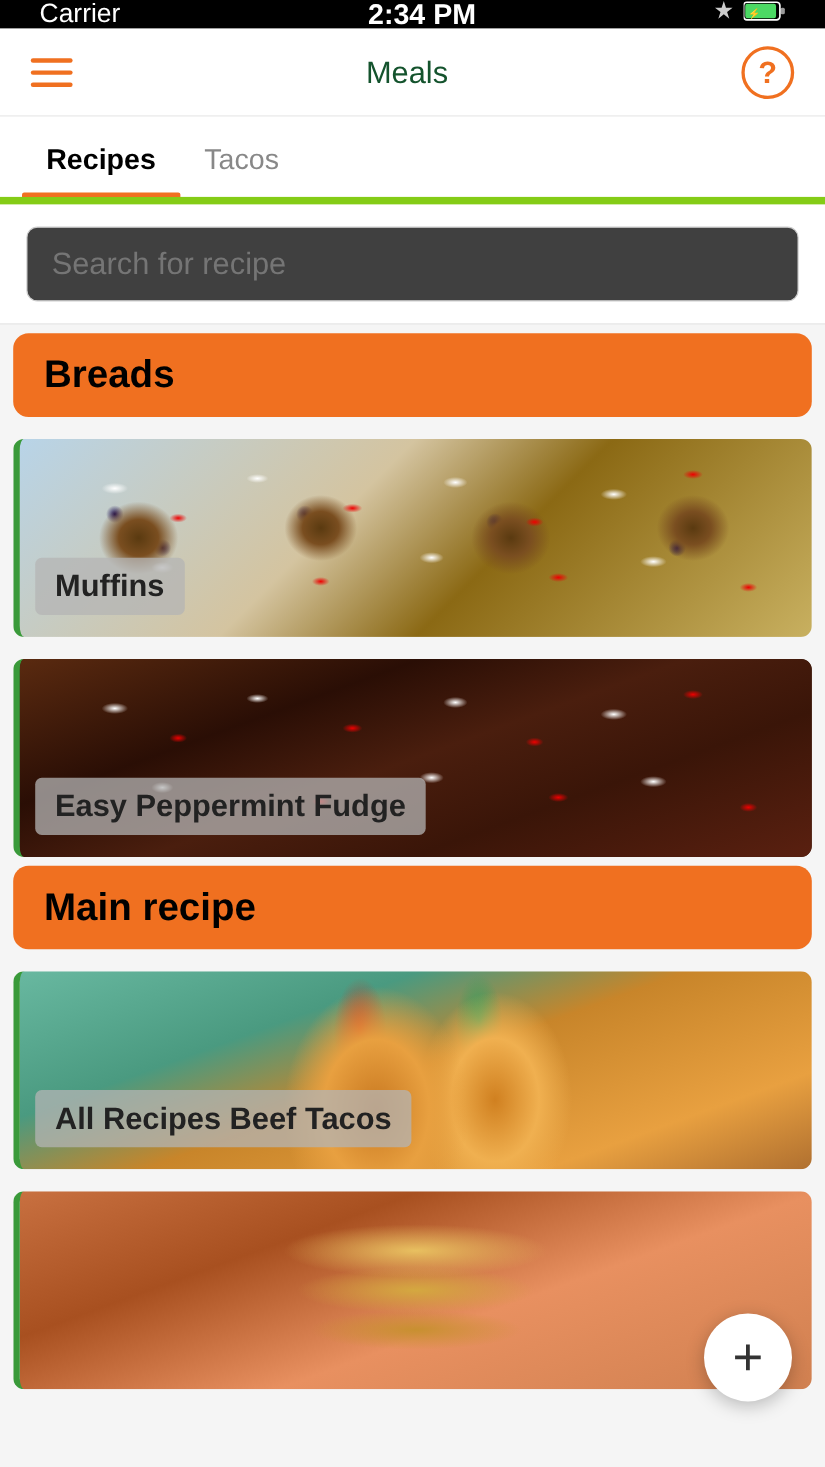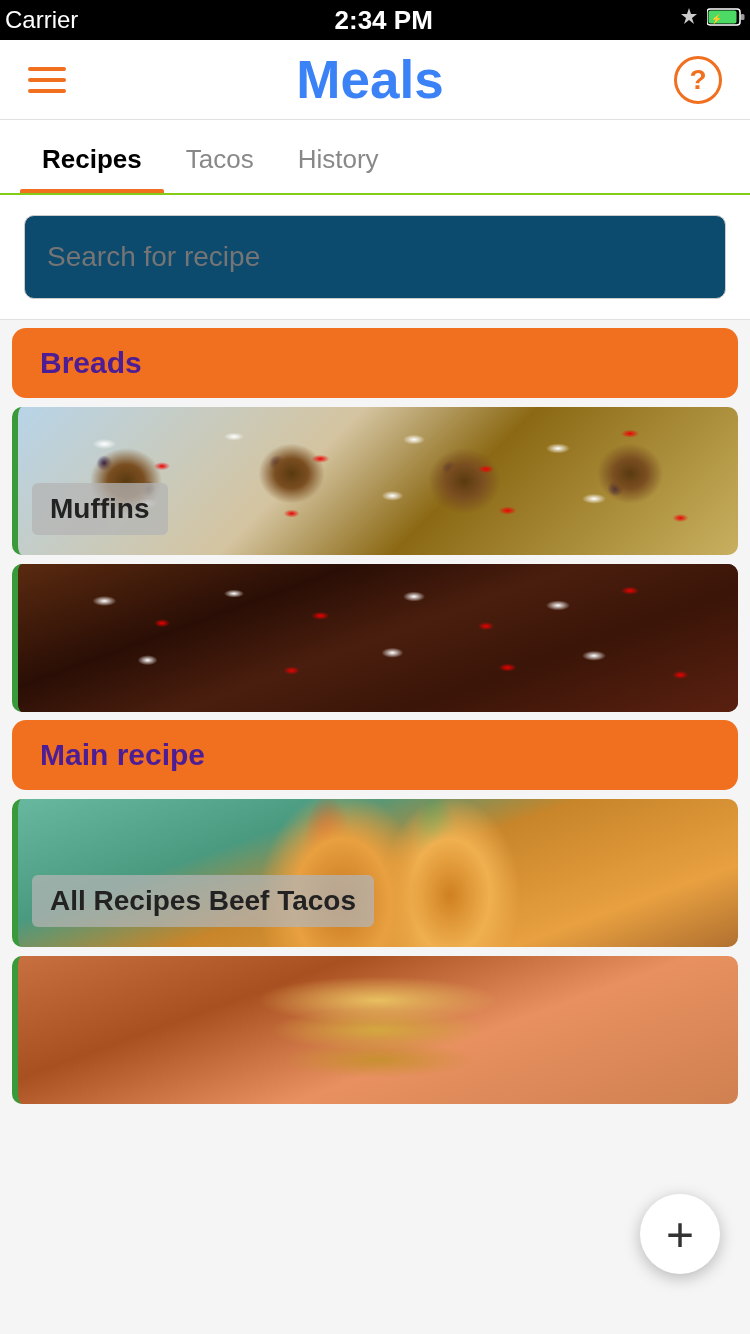--- a/index.html
+++ b/index.html
@@ -8,25 +8,25 @@
       width: 750px;
       min-height: 1334px;
       font-family: -apple-system, 'Helvetica Neue', Arial, sans-serif;
       background: #f5f5f5;
       overflow-x: hidden;
     }
 
     
     .status-bar {
       background: #000;
-      height: 40px;
+      height: 26px;
       display: flex;
       align-items: center;
       justify-content: space-between;
-      padding: 0 5px;
+      padding: 0 36px;
       color: #fff;
       font-size: 24px;
       font-weight: 500;
     }
     .status-left { display: flex; align-items: center; gap: 10px; }
     .status-center { font-size: 26px; font-weight: 700; }
     .status-right { display: flex; align-items: center; gap: 8px; }
 
     
     .header {
@@ -45,43 +45,43 @@
       cursor: pointer;
     }
     .hamburger-icon span {
       display: block;
       width: 38px;
       height: 4px;
       background: #F07020;
       border-radius: 2px;
     }
     .header-title {
-      font-size: 53px;
-      font-weight: 700;
-      color: #3b82f6;
+      font-size: 28px;
+      font-weight: 400;
+      color: #14532d;
     }
     .help-btn {
       width: 48px;
       height: 48px;
       border-radius: 50%;
       border: 3px solid #F07020;
       display: flex;
       align-items: center;
       justify-content: center;
       color: #F07020;
       font-size: 28px;
       font-weight: bold;
       cursor: pointer;
     }
 
     
     .tabs {
       background: #fff;
       display: flex;
-      border-bottom: 2px solid #84cc16;
+      border-bottom: 7px solid #84cc16;
       padding: 0 20px;
     }
     .tab {
       padding: 24px 22px 18px;
       font-size: 26px;
       color: #888;
       cursor: pointer;
       position: relative;
       white-space: nowrap;
     }
@@ -101,56 +101,56 @@
     }
 
     
     .search-container {
       background: #fff;
       padding: 20px 24px;
       border-bottom: 1px solid #e0e0e0;
     }
     .search-input {
       width: 100%;
-      height: 84px;
+      height: 68px;
       border: 1.5px solid #ccc;
       border-radius: 10px;
       padding: 0 22px;
       font-size: 28px;
       color: #aaa;
-      background: #0c4a6e;
+      background: #404040;
       outline: none;
     }
 
     
     .content {
       background: #f5f5f5;
     }
 
     
     .category-header {
       background: #F07020;
       margin: 0;
       padding: 18px 28px;
       border-radius: 14px;
       margin: 8px 12px;
     }
     .category-header-text {
-      color: #4c1d95;
-      font-size: 30px;
+      color: #000000;
+      font-size: 35px;
       font-weight: 700;
     }
 
     
     .recipe-card {
-      margin: 9px 12px 8px;
+      margin: 20px 12px 8px;
       border-radius: 10px;
       overflow: hidden;
       position: relative;
-      height: 148px;
+      height: 180px;
       background: #ccc;
       border-left: 6px solid #3a9a3a;
       text-decoration: underline;
     }
     .recipe-label {
       position: absolute;
       bottom: 20px;
       left: 14px;
       background: rgba(180,180,180,0.75);
       padding: 10px 18px;
@@ -323,43 +323,41 @@
   <div class="help-btn">?</div>
 </div>
 
 <div class="tabs">
   <div class="tab active">
     <span>Recipes</span>
   </div>
   <div class="tab">
     <span>Tacos</span>
   </div>
-  <div class="tab">
-    <span>History</span>
-  </div>
 </div>
 
 <div class="search-container">
   <input class="search-input" type="text" placeholder="Search for recipe" style="">
 </div>
 
 <div class="content">
 
   <div class="category-header">
     <span class="category-header-text">Breads</span>
   </div>
 
   <div class="recipe-card muffins-bg">
     <div class="fudge-candy"></div>
     <div class="recipe-label">Muffins</div>
   </div>
 
 
   <div class="recipe-card fudge-bg">
     <div class="fudge-candy"></div>
+    <div class="recipe-label">Easy Peppermint Fudge</div>
   </div>
 
   <div class="category-header">
     <span class="category-header-text">Main recipe</span>
   </div>
 
   <div class="recipe-card tacos-bg">
     <div class="recipe-label">All Recipes Beef Tacos</div>
   </div>
 

